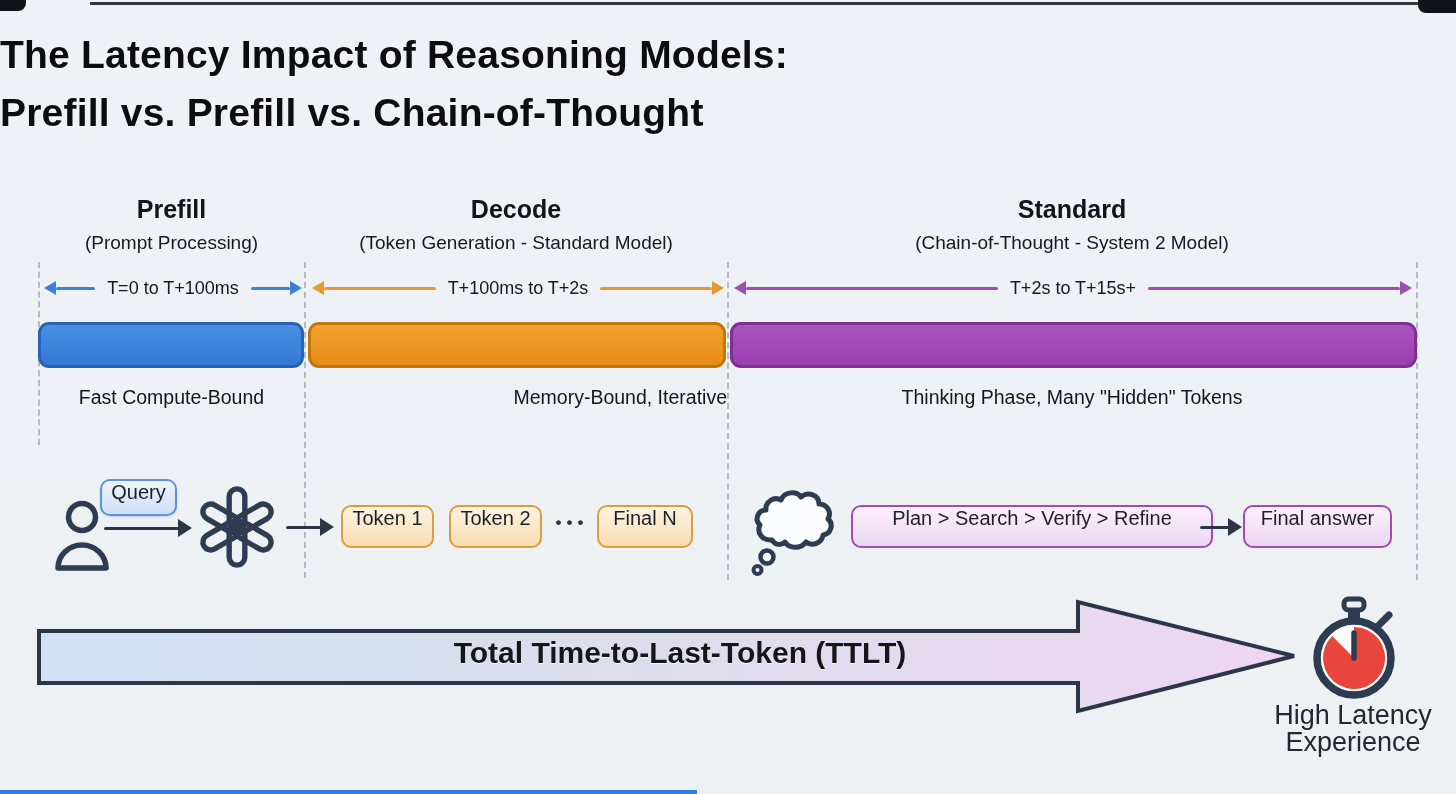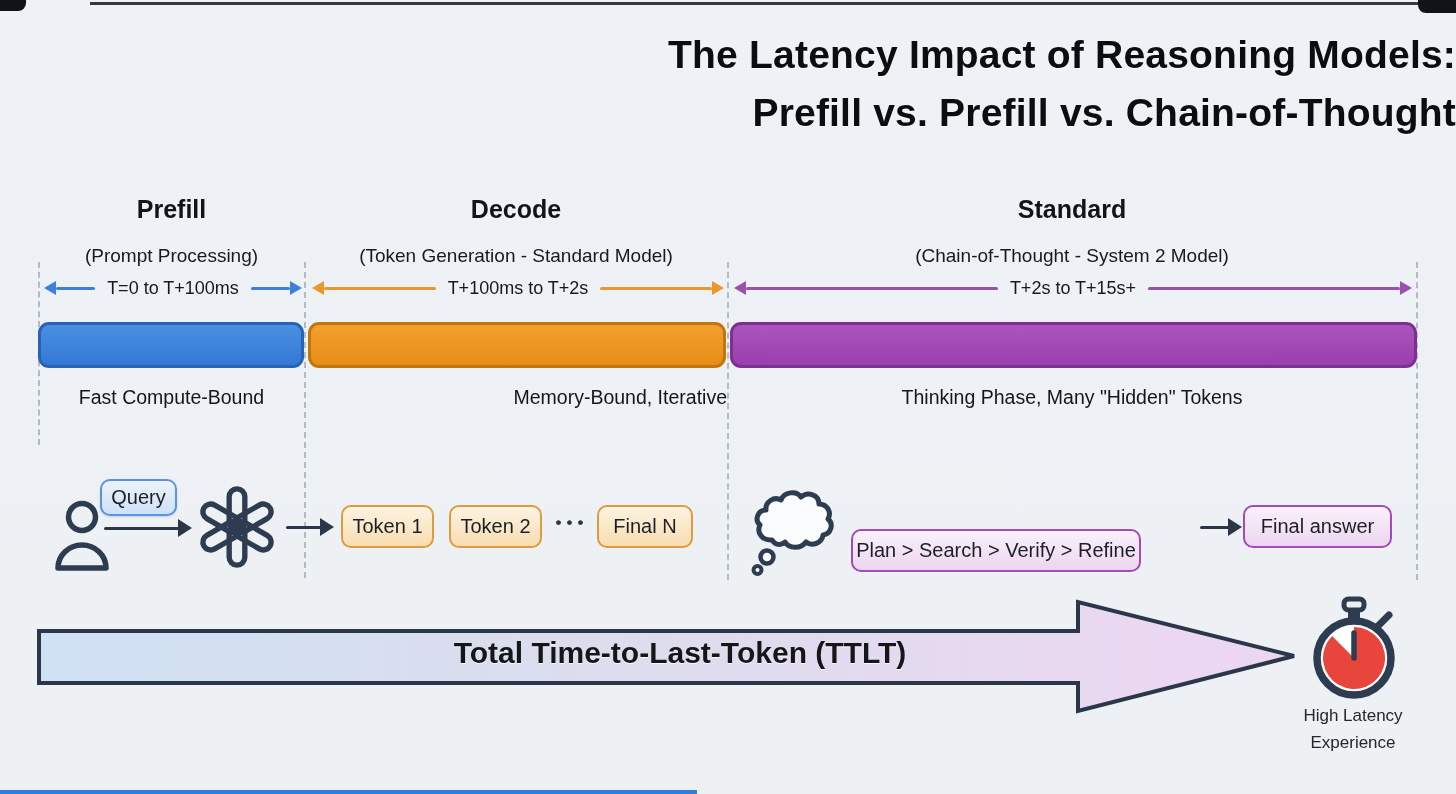--- a/index.html
+++ b/index.html
@@ -7,28 +7,28 @@
   body { font-family:"Liberation Sans", sans-serif; background:#eef1f5; overflow:hidden; }
   #canvas { position:relative; width:1456px; height:794px; background:linear-gradient(180deg,#eef2f6 0%,#edf1f4 100%); }
 
   
   .top-edge-line { position:absolute; top:2px; left:90px; width:1366px; height:3px; background:#15181c; opacity:.85; }
   .corner-tl { position:absolute; top:0; left:0; width:26px; height:11px; background:#101317; border-bottom-right-radius:8px; }
   .corner-tr { position:absolute; top:0; right:0; width:38px; height:13px; background:#101317; border-bottom-left-radius:8px; }
   .bottom-blue-line { position:absolute; bottom:0; left:0; width:697px; height:4px; background:#2f7de0; }
 
   
-  .title { position:absolute; top:26px; left:0; width:1456px; text-align:right;
+  .title { position:absolute; top:26px; left:0; width:1456px; text-align:left;
            font-size:39px; font-weight:800; color:#0c0d0f; line-height:58px; letter-spacing:.2px;
            text-shadow:0 1px 0 rgba(255,255,255,.75); }
 
   
   .phase-head { position:absolute; text-align:center; color:#121418; }
   .phase-head .pname { font-size:25px; font-weight:800; line-height:30px; }
-  .phase-head .psub  { font-size:19px; font-weight:400; margin-top:21px; color:#17191d; }
+  .phase-head .psub  { font-size:19px; font-weight:400; margin-top:8px; color:#17191d; }
   #head-prefill   { left:38px;  width:267px; top:194px; }
   #head-decode    { left:305px; width:422px; top:194px; }
   #head-reasoning { left:727px; width:690px; top:194px; }
 
   
   .vguide { position:absolute; top:262px; border-left:2px dashed #b4bac2; width:0; }
   #vg1 { left:38px;  height:183px; }
   #vg2 { left:304px; height:316px; }
   #vg3 { left:727px; height:318px; }
   #vg4 { left:1416px; height:318px; }
@@ -53,51 +53,51 @@
   #bar-decode  { left:308px; width:418px; background:linear-gradient(180deg,#f2a02e,#e88d17); border:3px solid #c0760d; }
   #bar-reasoning { left:730px; width:687px; background:linear-gradient(180deg,#ab54be,#9a3fae); border:3px solid #7c3090; }
 
   
   .bdesc { position:absolute; top:386px; text-align:center; font-size:19.5px; color:#14161a; }
   #bdesc1 { left:38px;  width:267px; }
   #bdesc2 { left:305px; width:422px;text-align:right; }
   #bdesc3 { left:727px; width:690px; }
 
   
-  .chip { position:absolute; display:flex; align-items:center; justify-content:center;
+  .chip { position:absolute; display:flex; align-items:flex-start; justify-content:center;
           border-radius:10px; font-size:20px; color:#1c2026; white-space:nowrap; }
   .chip-blue   { border:2.5px solid #5b93e3; background:linear-gradient(180deg,#edf3fc,#cfe0f7); box-shadow:0 1px 2px rgba(60,110,190,.25); }
   .chip-orange { border:2.5px solid #e09a40; background:linear-gradient(180deg,#fdf3e2,#f8ddb0); }
   .chip-purple { border:2.5px solid #a44ab7; background:linear-gradient(180deg,#faf1fb,#ecd6f1); }
   #chip-query { left:100px; top:479px; width:77px; height:37px; }
   #chip-token1 { left:341px; top:505px; width:93px; height:43px; }
   #chip-token2 { left:449px; top:505px; width:93px; height:43px; }
   #chip-tokenN { left:597px; top:505px; width:96px; height:43px; }
-  #chip-plan   { left:851px; top:505px; width:290px; height:43px;margin-top:24px; }
+  #chip-plan   { left:851px; top:505px; width:362px; height:43px; }
   #chip-final  { left:1243px; top:505px; width:149px; height:43px; }
   .dots { position:absolute; left:551px; top:513px; width:42px; text-align:center;
           font-size:17px; font-weight:700; letter-spacing:5px; color:#2b3648; }
 
   .flow-arrow { position:absolute; height:18px; }
   .flow-arrow .shaft { position:absolute; left:0; top:7.5px; height:3.5px; background:#2b3648; border-radius:2px; }
   .flow-arrow .tip { position:absolute; right:0; top:0; width:0; height:0;
         border-top:9px solid transparent; border-bottom:9px solid transparent; border-left:14px solid #2b3648; }
   #farrow1 { left:104px; top:519px; width:88px; }  #farrow1 .shaft{ width:76px; }
   #farrow2 { left:286px; top:518px; width:48px; }  #farrow2 .shaft{ width:36px; }
   #farrow3 { left:1200px; top:518px; width:42px; } #farrow3 .shaft{ width:30px; }
 
   .icon-abs { position:absolute; }
 
   
   #ttlt-svg { position:absolute; left:32px; top:595px; }
   .ttlt-label { position:absolute; left:160px; top:636px; width:1040px; text-align:center;
                 font-size:30px; font-weight:800; color:#14161a; text-shadow:0 1px 0 rgba(255,255,255,.8); }
 
   .latency-caption { position:absolute; left:1268px; top:702px; width:170px; text-align:center;
-                     font-size:17px; color:#24272c; line-height:27px; }
+                     font-size:27px; color:#24272c; line-height:27px; }
 </style>
 </head>
 <body>
 
 <div id="canvas">
 
   <div class="top-edge-line"></div>
   <div class="corner-tl"></div>
   <div class="corner-tr"></div>
   <div class="bottom-blue-line"></div>

